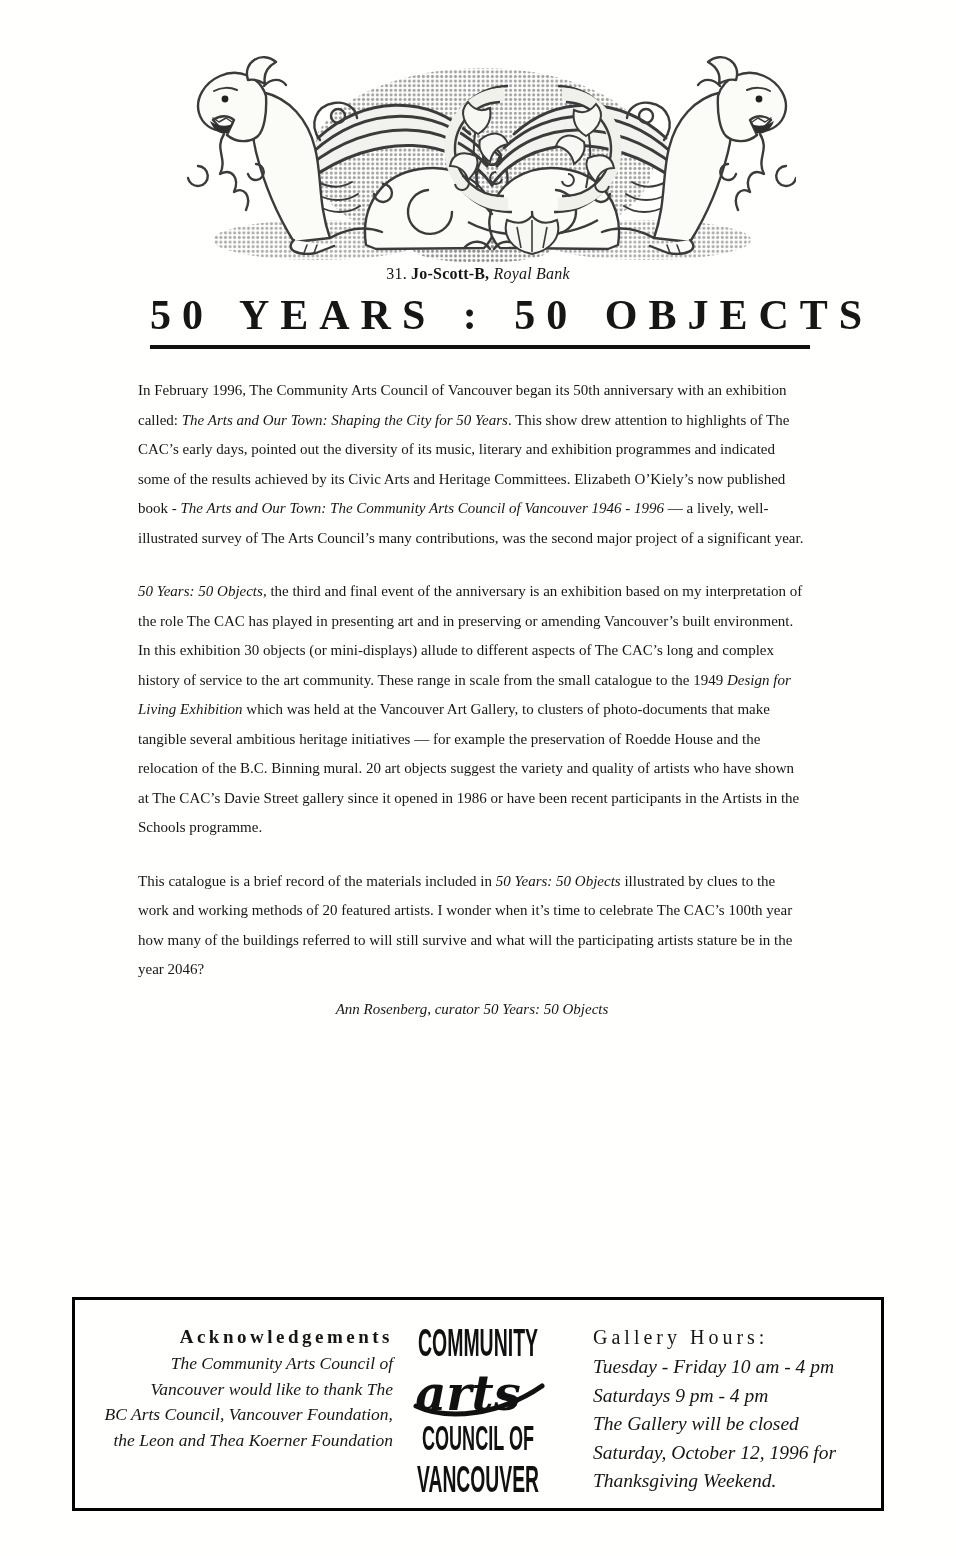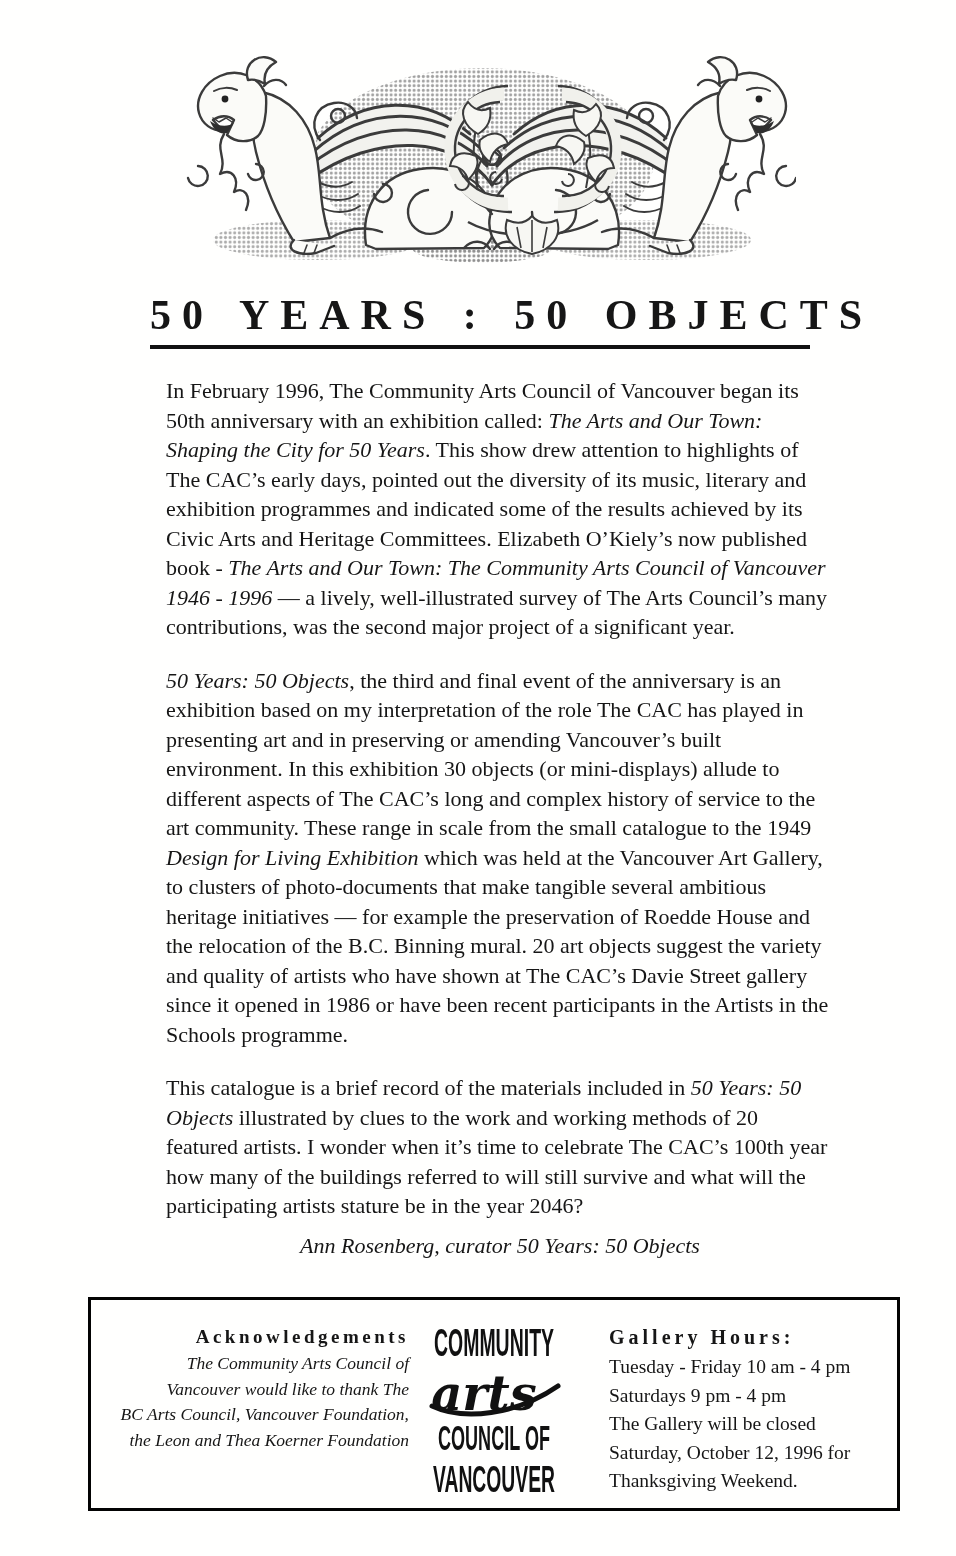--- a/index.html
+++ b/index.html
@@ -5,33 +5,33 @@
   html,body{margin:0;padding:0;background:#e9e9e9;}
   .page{position:relative;width:956px;height:1556px;background:#fffffe;
         font-family:"Liberation Serif",serif;color:#161616;overflow:hidden;margin:0 auto;}
   .artwork{position:absolute;left:168px;top:42px;width:628px;height:222px;margin:0;}
   .caption{position:absolute;left:0;top:265px;width:956px;text-align:center;font-size:16px;letter-spacing:.2px;}
   .b{font-weight:bold;}
   .i{font-style:italic;}
   .title{position:absolute;left:150px;top:291px;width:662px;margin:0;text-align:center;
          font-size:42px;font-weight:bold;letter-spacing:11px;word-spacing:5px;white-space:nowrap;}
   .rule{position:absolute;left:150px;top:345px;width:660px;height:4px;background:#111;}
-  .bodycopy{position:absolute;left:166px;top:376px;width:668px;font-size:22px;line-height:29.5px;}
+  .bodycopy{position:absolute;left:138px;top:376px;width:668px;font-size:15px;line-height:29.5px;}
   .bodycopy p{margin:0 0 24px 0;}
   .bodycopy p.p3{margin-bottom:10px;}
   .bodycopy p.byline{margin:0;text-align:center;}
-  .footer{position:absolute;left:88px;top:1297px;width:812px;height:214px;border:3px solid #030303;
+  .footer{position:absolute;left:72px;top:1297px;width:812px;height:214px;border:3px solid #030303;
           box-sizing:border-box;display:flex;padding-top:26px;background:#fffffe;}
   .ack{width:318px;text-align:right;}
   .ack-head{font-size:19px;font-weight:bold;letter-spacing:3.5px;margin-bottom:3px;}
   .ack-line{font-size:17.5px;line-height:25.5px;font-style:italic;}
   .logo{width:170px;display:flex;justify-content:center;align-items:flex-end;padding-top:4px;}
   .hours{flex:1;padding-left:30px;}
-  .hours-head{font-size:20px;font-weight:bold;letter-spacing:4px;margin-bottom:4px;}
-  .hours-line{font-size:19.5px;line-height:28.5px;}
+  .hours-head{font-size:20px;font-weight:normal;letter-spacing:4px;margin-bottom:4px;}
+  .hours-line{font-size:19.5px;line-height:28.5px;font-style:italic;}
 </style>
 </head>
 <body>
 
 <div class="page">
 
   <figure class="artwork">
     <svg viewBox="0 0 628 222" width="628" height="222">
       <defs>
         <pattern id="ht" width="4.6" height="4.6" patternUnits="userSpaceOnUse">
@@ -100,20 +100,21 @@
       <use href="#sprig" transform="translate(310,104)"></use>
       <use href="#sprig" transform="translate(418,106) scale(-1,1)"></use>
       <path d="M300,180 C332,198 396,198 430,178" fill="none" stroke="#3b3b3b" stroke-width="2.5"></path>
       <g transform="translate(364,196)" fill="#f7f7f3" stroke="#3b3b3b" stroke-width="2">
         <path d="M0,16 C-20,12 -30,-2 -25,-18 C-14,-13 -6,-15 0,-22 C6,-15 14,-13 25,-18 C30,-2 20,12 0,16 Z"></path>
         <path d="M0,14 L0,-18 M-11,10 L-15,-11 M11,10 L15,-11" fill="none" stroke-width="1.6"></path>
       </g>
     </svg>
   </figure>
 
+  <div class="caption"><span>31. </span><span class="b">Jo-Scott-B,</span><span class="i"> Royal Bank</span></div>
 
   <h1 class="title">50 YEARS : 50 OBJECTS</h1>
   <div class="rule"></div>
 
   <div class="bodycopy">
     <p><span>In February 1996, The Community Arts Council of Vancouver began its 50th anniversary with an exhibition called: </span><span class="i">The Arts and Our Town: Shaping the City for 50 Years</span><span>. This show drew attention to highlights of The CAC’s early days, pointed out the diversity of its music, literary and exhibition programmes and indicated some of the results achieved by its Civic Arts and Heritage Committees. Elizabeth O’Kiely’s now published book - </span><span class="i">The Arts and Our Town: The Community Arts Council of Vancouver 1946 - 1996</span><span> — a lively, well-illustrated survey of The Arts Council’s many contributions, was the second major project of a significant year.</span></p>
     <p><span class="i">50 Years: 50 Objects</span><span>, the third and final event of the anniversary is an exhibition based on my interpretation of the role The CAC has played in presenting art and in preserving or amending Vancouver’s built environment. In this exhibition 30 objects (or mini-displays) allude to different aspects of The CAC’s long and complex history of service to the art community. These range in scale from the small catalogue to the 1949 </span><span class="i">Design for Living Exhibition</span><span> which was held at the Vancouver Art Gallery, to clusters of photo-documents that make tangible several ambitious heritage initiatives — for example the preservation of Roedde House and the relocation of the B.C. Binning mural. 20 art objects suggest the variety and quality of artists who have shown at The CAC’s Davie Street gallery since it opened in 1986 or have been recent participants in the Artists in the Schools programme.</span></p>
     <p class="p3"><span>This catalogue is a brief record of the materials included in </span><span class="i">50 Years: 50 Objects</span><span> illustrated by clues to the work and working methods of 20 featured artists. I wonder when it’s time to celebrate The CAC’s 100th year how many of the buildings referred to will still survive and what will the participating artists stature be in the year 2046?</span></p>
     <p class="byline i">Ann Rosenberg, curator 50 Years: 50 Objects</p>
   </div>

